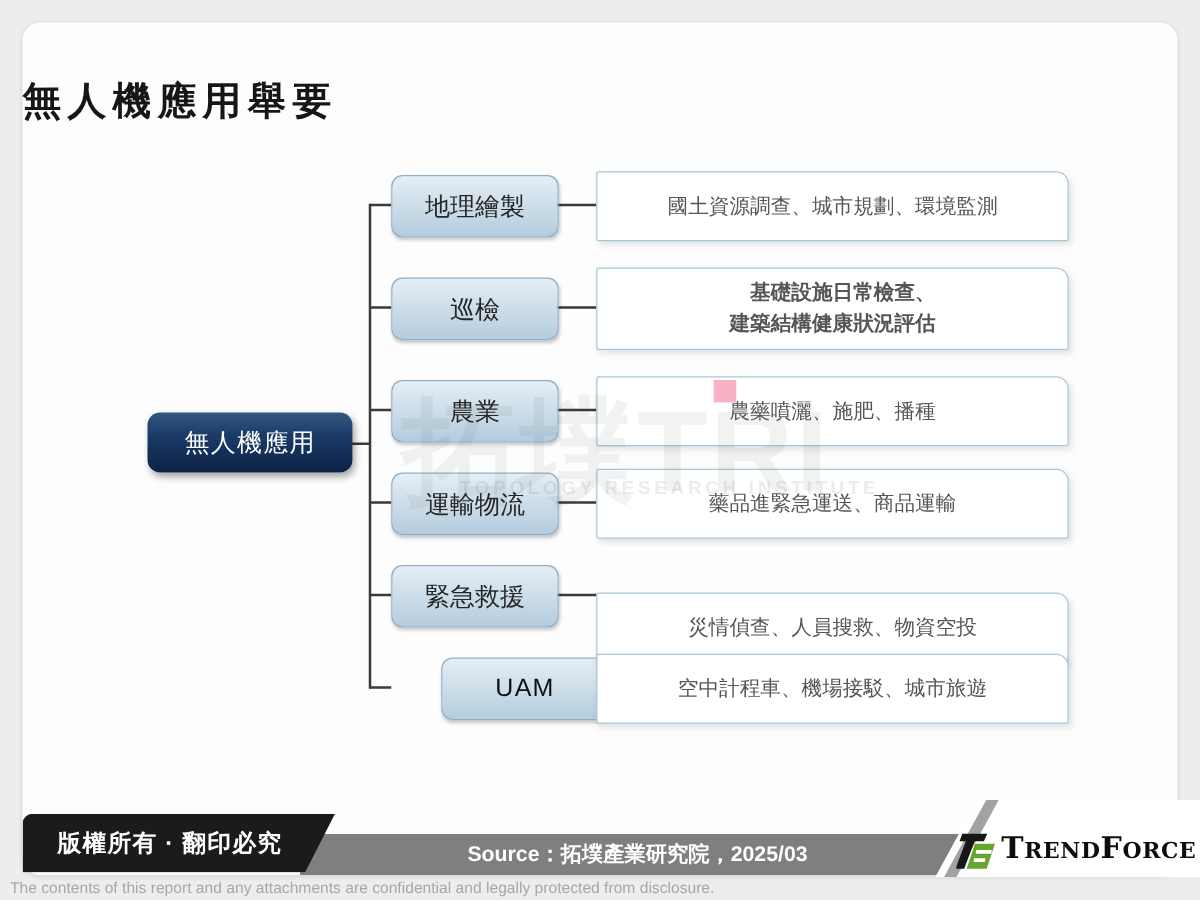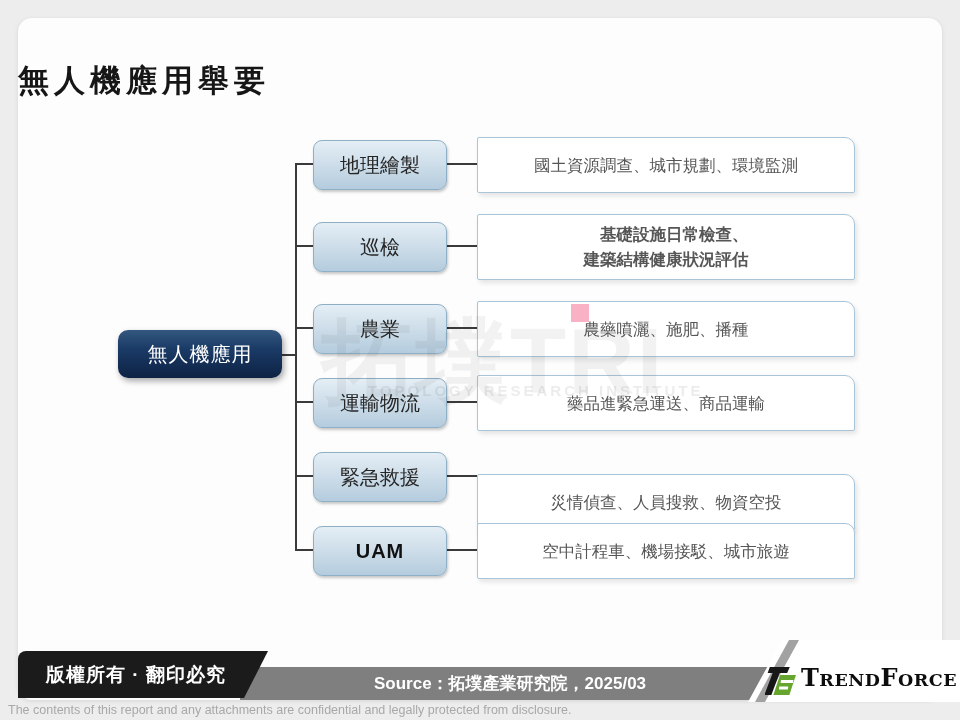--- a/index.html
+++ b/index.html
@@ -60,21 +60,21 @@
   .cat-box{
     position:absolute;left:295px;width:132px;height:48px;
     border-radius:9px;
     background:linear-gradient(180deg,#e4eef5 0%,#cdddе9 50%,#b4ccde 100%);
     background:linear-gradient(180deg,#e4eef5 0%,#cddde9 50%,#b4ccde 100%);
     border:1px solid #8fafc6;
     box-shadow:1px 2px 3px rgba(0,0,0,0.22);
     display:flex;align-items:center;justify-content:center;
     font-size:20px;color:#262626;z-index:2;
   }
-  .cat-box.latin{font-weight:700;letter-spacing:1px;color:#111;}
+  .cat-box.latin{font-weight:400;letter-spacing:1px;color:#111;margin-left:40px;}
 
   
   .desc-box{
     position:absolute;left:459px;width:376px;
     background:#fff;
     border:1.5px solid #a9c6d9;
     border-radius:2px 10px 2px 2px;
     box-shadow:2px 3px 5px rgba(0,0,0,0.10);
     display:flex;align-items:center;justify-content:center;
     font-size:16.5px;color:#565656;line-height:1.5;

